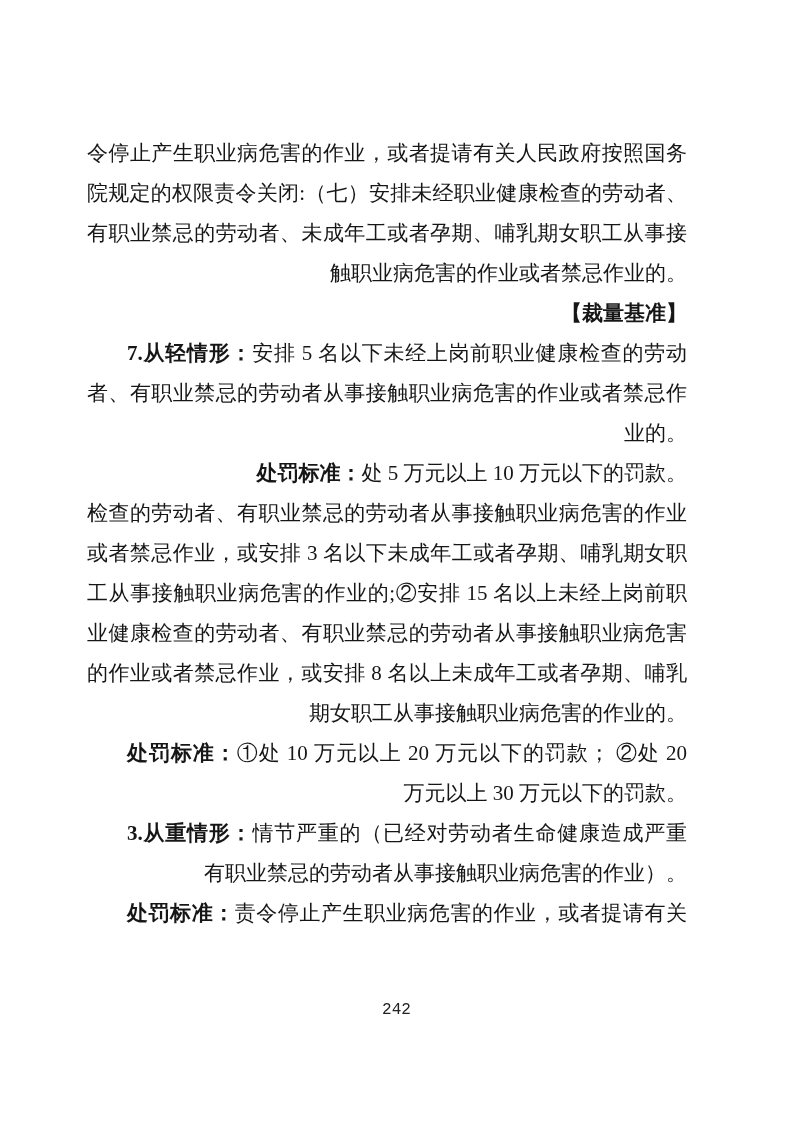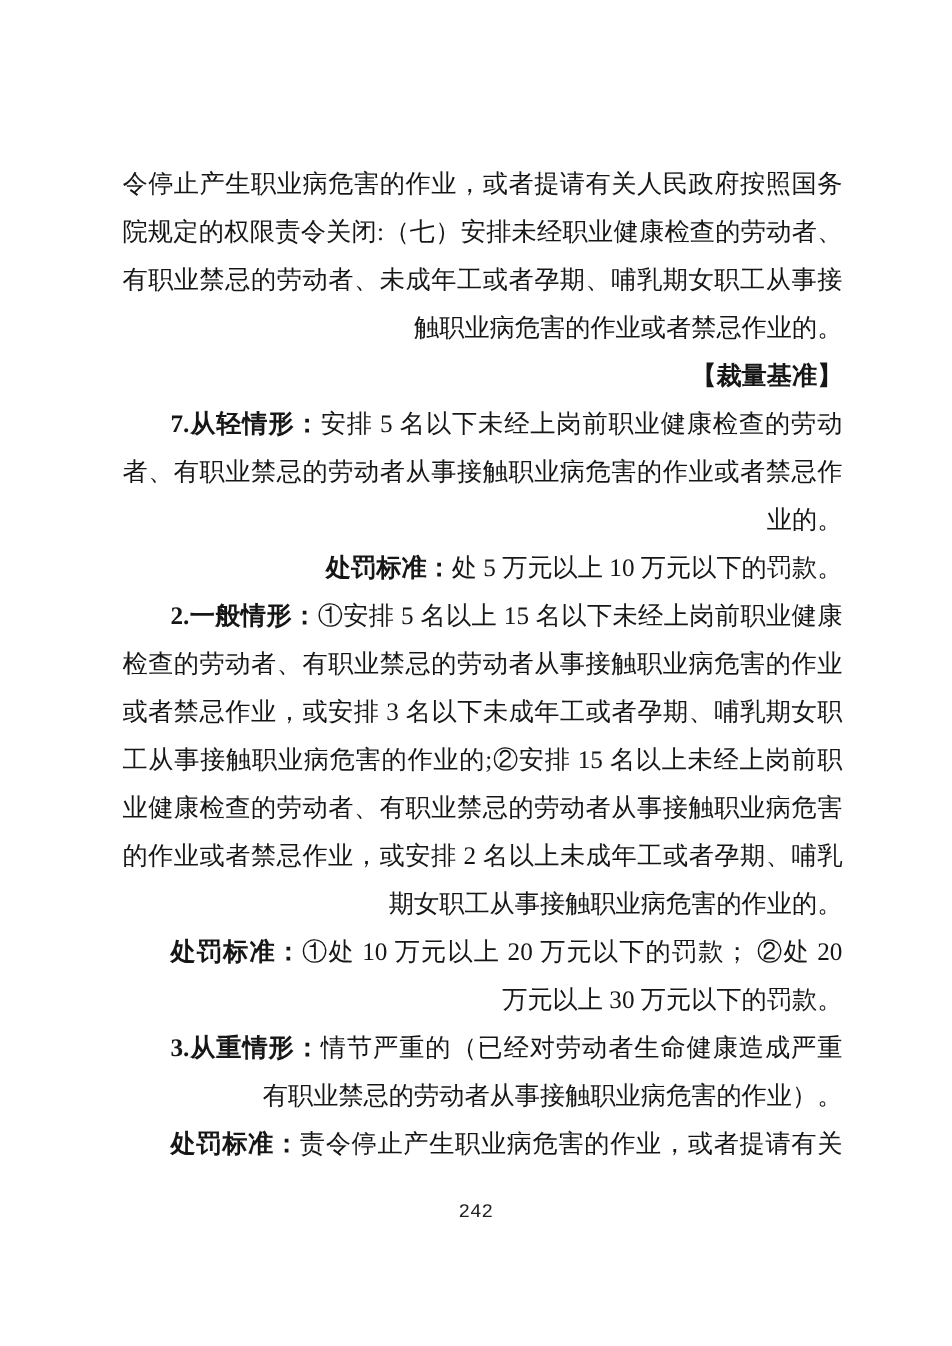--- a/index.html
+++ b/index.html
@@ -7,21 +7,21 @@
     position: relative;
     width: 793px;
     height: 1122px;
     background: #ffffff;
     color: #161616;
     font-family: "Liberation Serif", "DejaVu Serif", serif;
     overflow: hidden;
   }
   .content {
     position: absolute;
-    left: 102px;
+    left: 87px;
     top: 133px;
     width: 600px;
   }
   .line {
     font-size: 21px;
     line-height: 40px;
     height: 40px;
     overflow: hidden;
     text-align: right;
     white-space: normal;
@@ -64,31 +64,30 @@
     <div class="line indent"><b class="lbl">【裁量基准】</b><span></span></div>
 
     <div class="line indent fill"><b class="lbl">7.从轻情形：</b><span>安排 5 名以下未经上岗前职业健康检查的劳动</span></div>
 
     <div class="line fill"><b class="lbl"></b><span>者、有职业禁忌的劳动者从事接触职业病危害的作业或者禁忌作</span></div>
 
     <div class="line"><b class="lbl"></b><span>业的。</span></div>
 
     <div class="line indent"><b class="lbl">处罚标准：</b><span>处 5 万元以上 10 万元以下的罚款。</span></div>
 
-    <div class="line indent fill"><b class="lbl">2.一般情形：</b><span>①安排 5 名以上 15 名以下未经上岗前职业健康</span></div>
 
     <div class="line fill"><b class="lbl"></b><span>检查的劳动者、有职业禁忌的劳动者从事接触职业病危害的作业</span></div>
 
     <div class="line fill"><b class="lbl"></b><span>或者禁忌作业，或安排 3 名以下未成年工或者孕期、哺乳期女职</span></div>
 
     <div class="line fill"><b class="lbl"></b><span>工从事接触职业病危害的作业的;②安排 15 名以上未经上岗前职</span></div>
 
     <div class="line fill"><b class="lbl"></b><span>业健康检查的劳动者、有职业禁忌的劳动者从事接触职业病危害</span></div>
 
-    <div class="line fill"><b class="lbl"></b><span>的作业或者禁忌作业，或安排 2 名以上未成年工或者孕期、哺乳</span></div>
+    <div class="line fill"><b class="lbl"></b><span>的作业或者禁忌作业，或安排 8 名以上未成年工或者孕期、哺乳</span></div>
 
     <div class="line"><b class="lbl"></b><span>期女职工从事接触职业病危害的作业的。</span></div>
 
     <div class="line indent fill"><b class="lbl">处罚标准：</b><span>①处 10 万元以上 20 万元以下的罚款； ②处 20</span></div>
 
     <div class="line"><b class="lbl"></b><span>万元以上 30 万元以下的罚款。</span></div>
 
     <div class="line indent fill"><b class="lbl">3.从重情形：</b><span>情节严重的（已经对劳动者生命健康造成严重</span></div>
 
     <div class="line"><b class="lbl"></b><span>有职业禁忌的劳动者从事接触职业病危害的作业）。</span></div>

